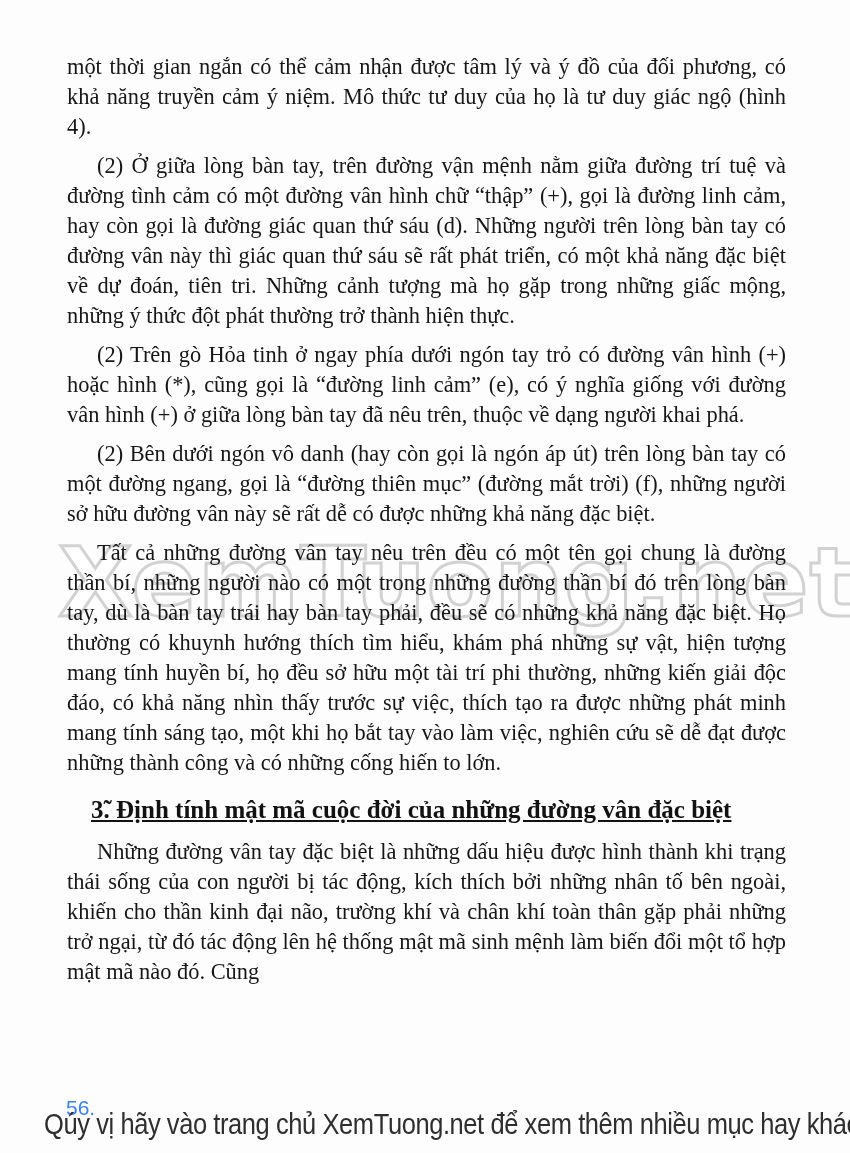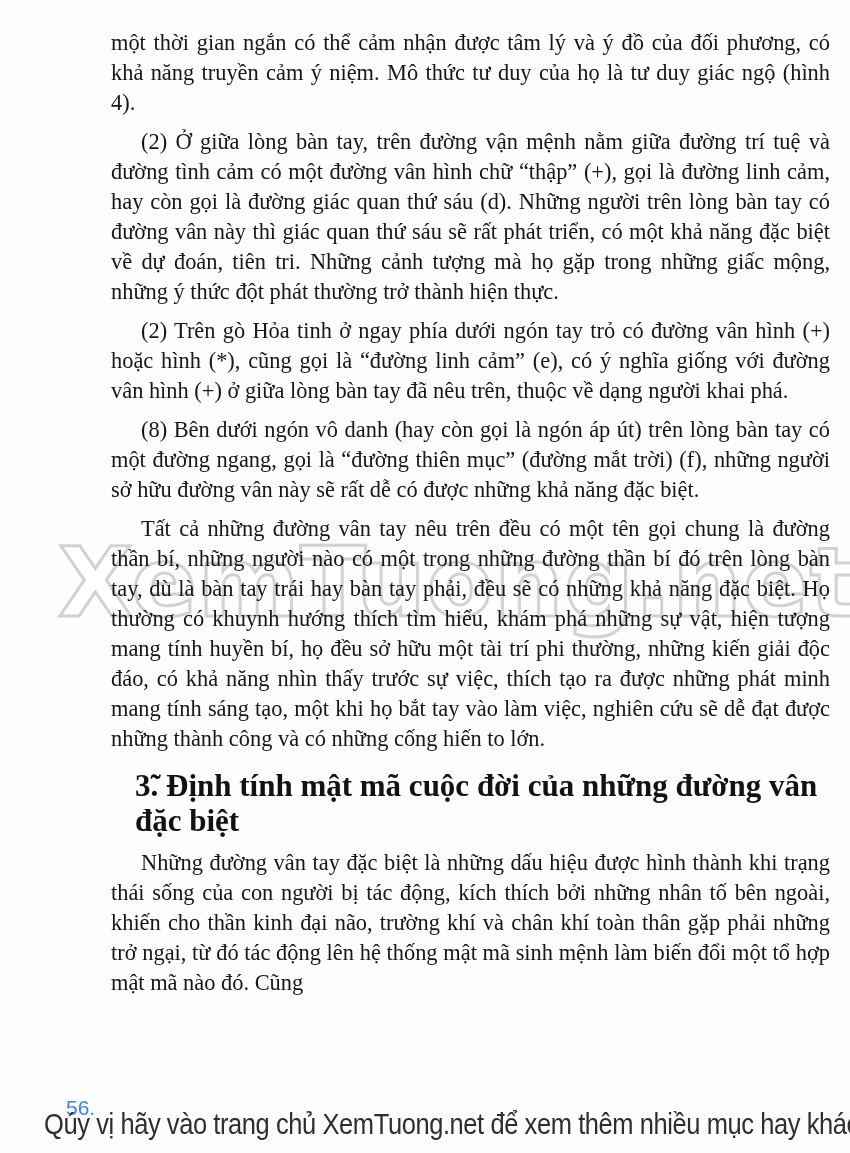--- a/index.html
+++ b/index.html
@@ -19,40 +19,40 @@
     font-weight:bold;
     font-size:97px;
     letter-spacing:1px;
     white-space:nowrap;
     color:#ffffff;
     -webkit-text-stroke:3px #d2d2d2;
     text-stroke:3px #d2d2d2;
   }
   .content {
     position:absolute;
-    left:67px; top:28px;
+    left:67px; top:52px;
     width:719px;
     z-index:1;
-    margin-left:44px;
   }
   .para {
     margin:0 0 9px 0;
     font-size:22.4px;
     line-height:30px;
     text-align:justify;
     color:#161616;
   }
   .para.indent { text-indent:30px; }
   .heading {
-    font-size:31px;
+    font-size:25px;
     line-height:35px;
     font-weight:bold;
     color:#121212;
     margin:14px 0 10px 24px;
     text-align:left;
+    text-decoration:underline;
   }
   .pagenum {
     position:absolute;
     left:66px; top:1096px;
     z-index:2;
     font-family:"Liberation Sans","DejaVu Sans",sans-serif;
     font-weight:normal;
     font-size:21px;
     color:#3b82f6;
   }
@@ -72,21 +72,21 @@
 </head>
 <body>
 
 <div class="page">
   <div class="watermark">XemTuong.net</div>
 
   <div class="content" id="content">
       <p class="para">một thời gian ngắn có thể cảm nhận được tâm lý và ý đồ của đối phương, có khả năng truyền cảm ý niệm. Mô thức tư duy của họ là tư duy giác ngộ (hình 4).</p>
       <p class="para indent">(2) Ở giữa lòng bàn tay, trên đường vận mệnh nằm giữa đường trí tuệ và đường tình cảm có một đường vân hình chữ “thập” (+), gọi là đường linh cảm, hay còn gọi là đường giác quan thứ sáu (d). Những người trên lòng bàn tay có đường vân này thì giác quan thứ sáu sẽ rất phát triển, có một khả năng đặc biệt về dự đoán, tiên tri. Những cảnh tượng mà họ gặp trong những giấc mộng, những ý thức đột phát thường trở thành hiện thực.</p>
       <p class="para indent">(2) Trên gò Hỏa tinh ở ngay phía dưới ngón tay trỏ có đường vân hình (+) hoặc hình (*), cũng gọi là “đường linh cảm” (e), có ý nghĩa giống với đường vân hình (+) ở giữa lòng bàn tay đã nêu trên, thuộc về dạng người khai phá.</p>
-      <p class="para indent">(8) Bên dưới ngón vô danh (hay còn gọi là ngón áp út) trên lòng bàn tay có một đường ngang, gọi là “đường thiên mục” (đường mắt trời) (f), những người sở hữu đường vân này sẽ rất dễ có được những khả năng đặc biệt.</p>
+      <p class="para indent">(2) Bên dưới ngón vô danh (hay còn gọi là ngón áp út) trên lòng bàn tay có một đường ngang, gọi là “đường thiên mục” (đường mắt trời) (f), những người sở hữu đường vân này sẽ rất dễ có được những khả năng đặc biệt.</p>
       <p class="para indent">Tất cả những đường vân tay nêu trên đều có một tên gọi chung là đường thần bí, những người nào có một trong những đường thần bí đó trên lòng bàn tay, dù là bàn tay trái hay bàn tay phải, đều sẽ có những khả năng đặc biệt. Họ thường có khuynh hướng thích tìm hiểu, khám phá những sự vật, hiện tượng mang tính huyền bí, họ đều sở hữu một tài trí phi thường, những kiến giải độc đáo, có khả năng nhìn thấy trước sự việc, thích tạo ra được những phát minh mang tính sáng tạo, một khi họ bắt tay vào làm việc, nghiên cứu sẽ dễ đạt được những thành công và có những cống hiến to lớn.</p>
       <h2 class="heading">3̃. Định tính mật mã cuộc đời của những đường vân đặc biệt</h2>
       <p class="para indent">Những đường vân tay đặc biệt là những dấu hiệu được hình thành khi trạng thái sống của con người bị tác động, kích thích bởi những nhân tố bên ngoài, khiến cho thần kinh đại não, trường khí và chân khí toàn thân gặp phải những trở ngại, từ đó tác động lên hệ thống mật mã sinh mệnh làm biến đổi một tổ hợp mật mã nào đó. Cũng</p>
     </div>
 
   <div class="pagenum">56.</div>
 
   <div class="footer">Qúy vị hãy vào trang chủ XemTuong.net để xem thêm nhiều mục hay khác</div>
 </div>
 

